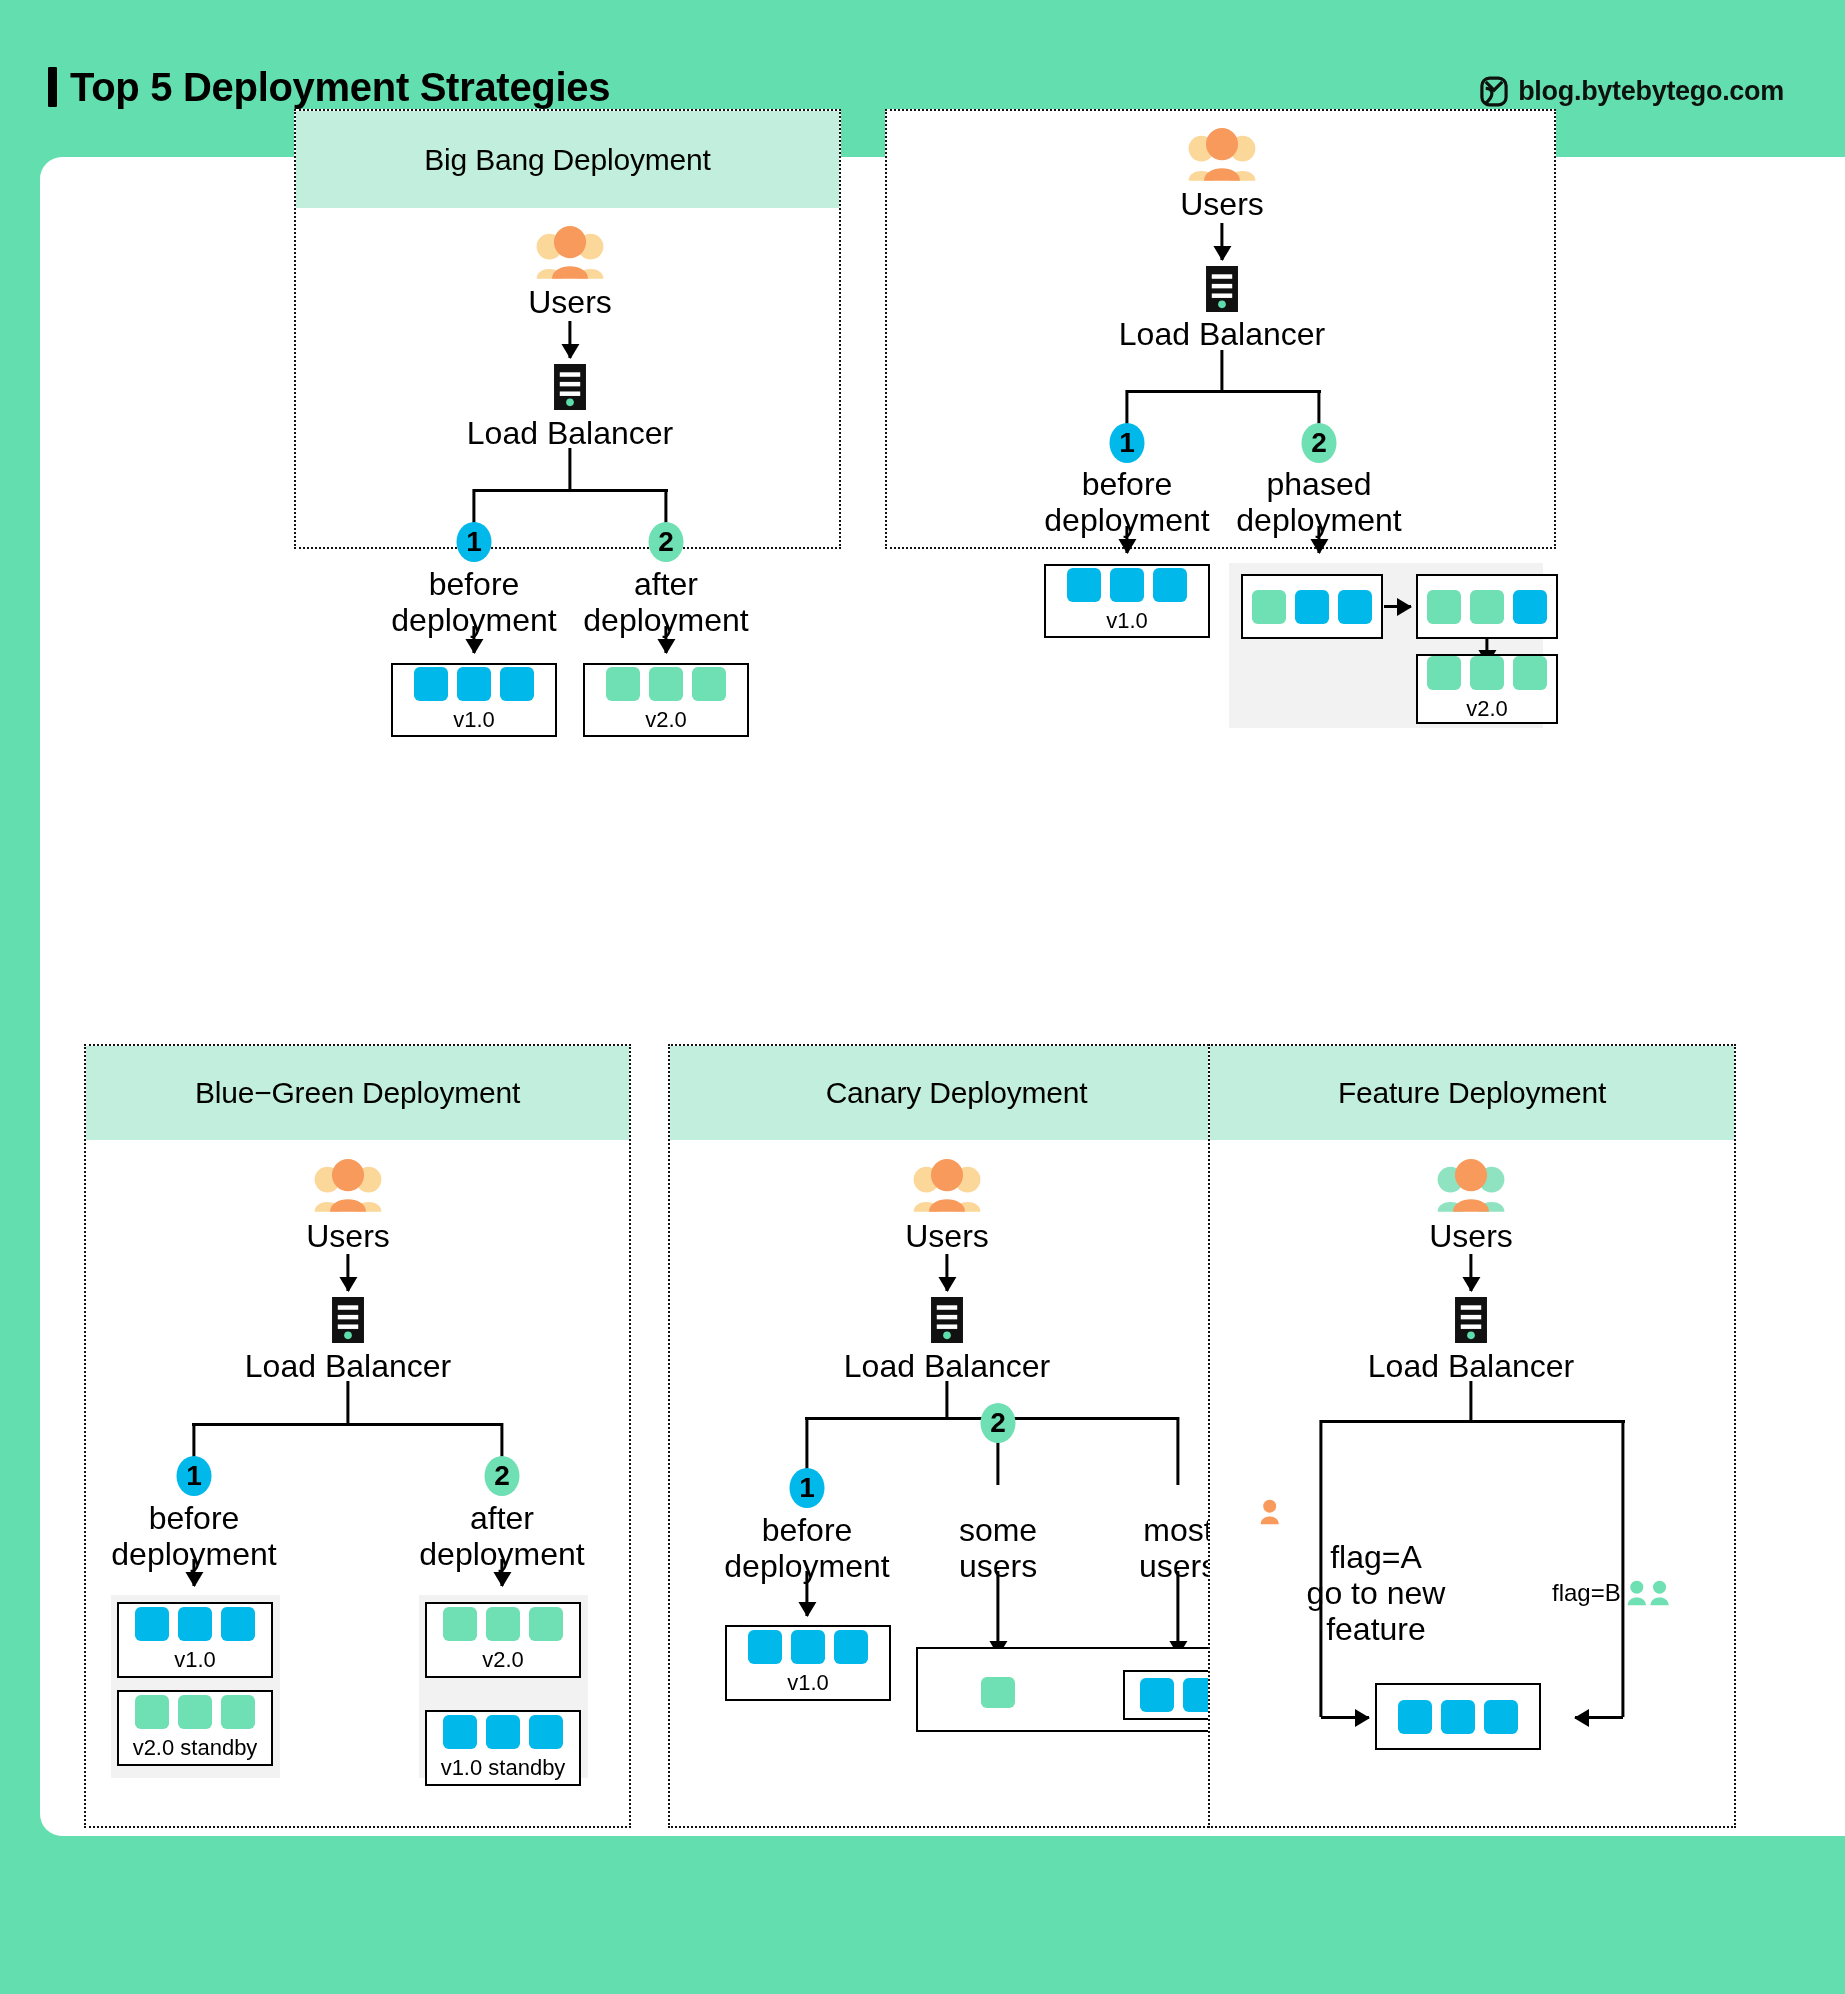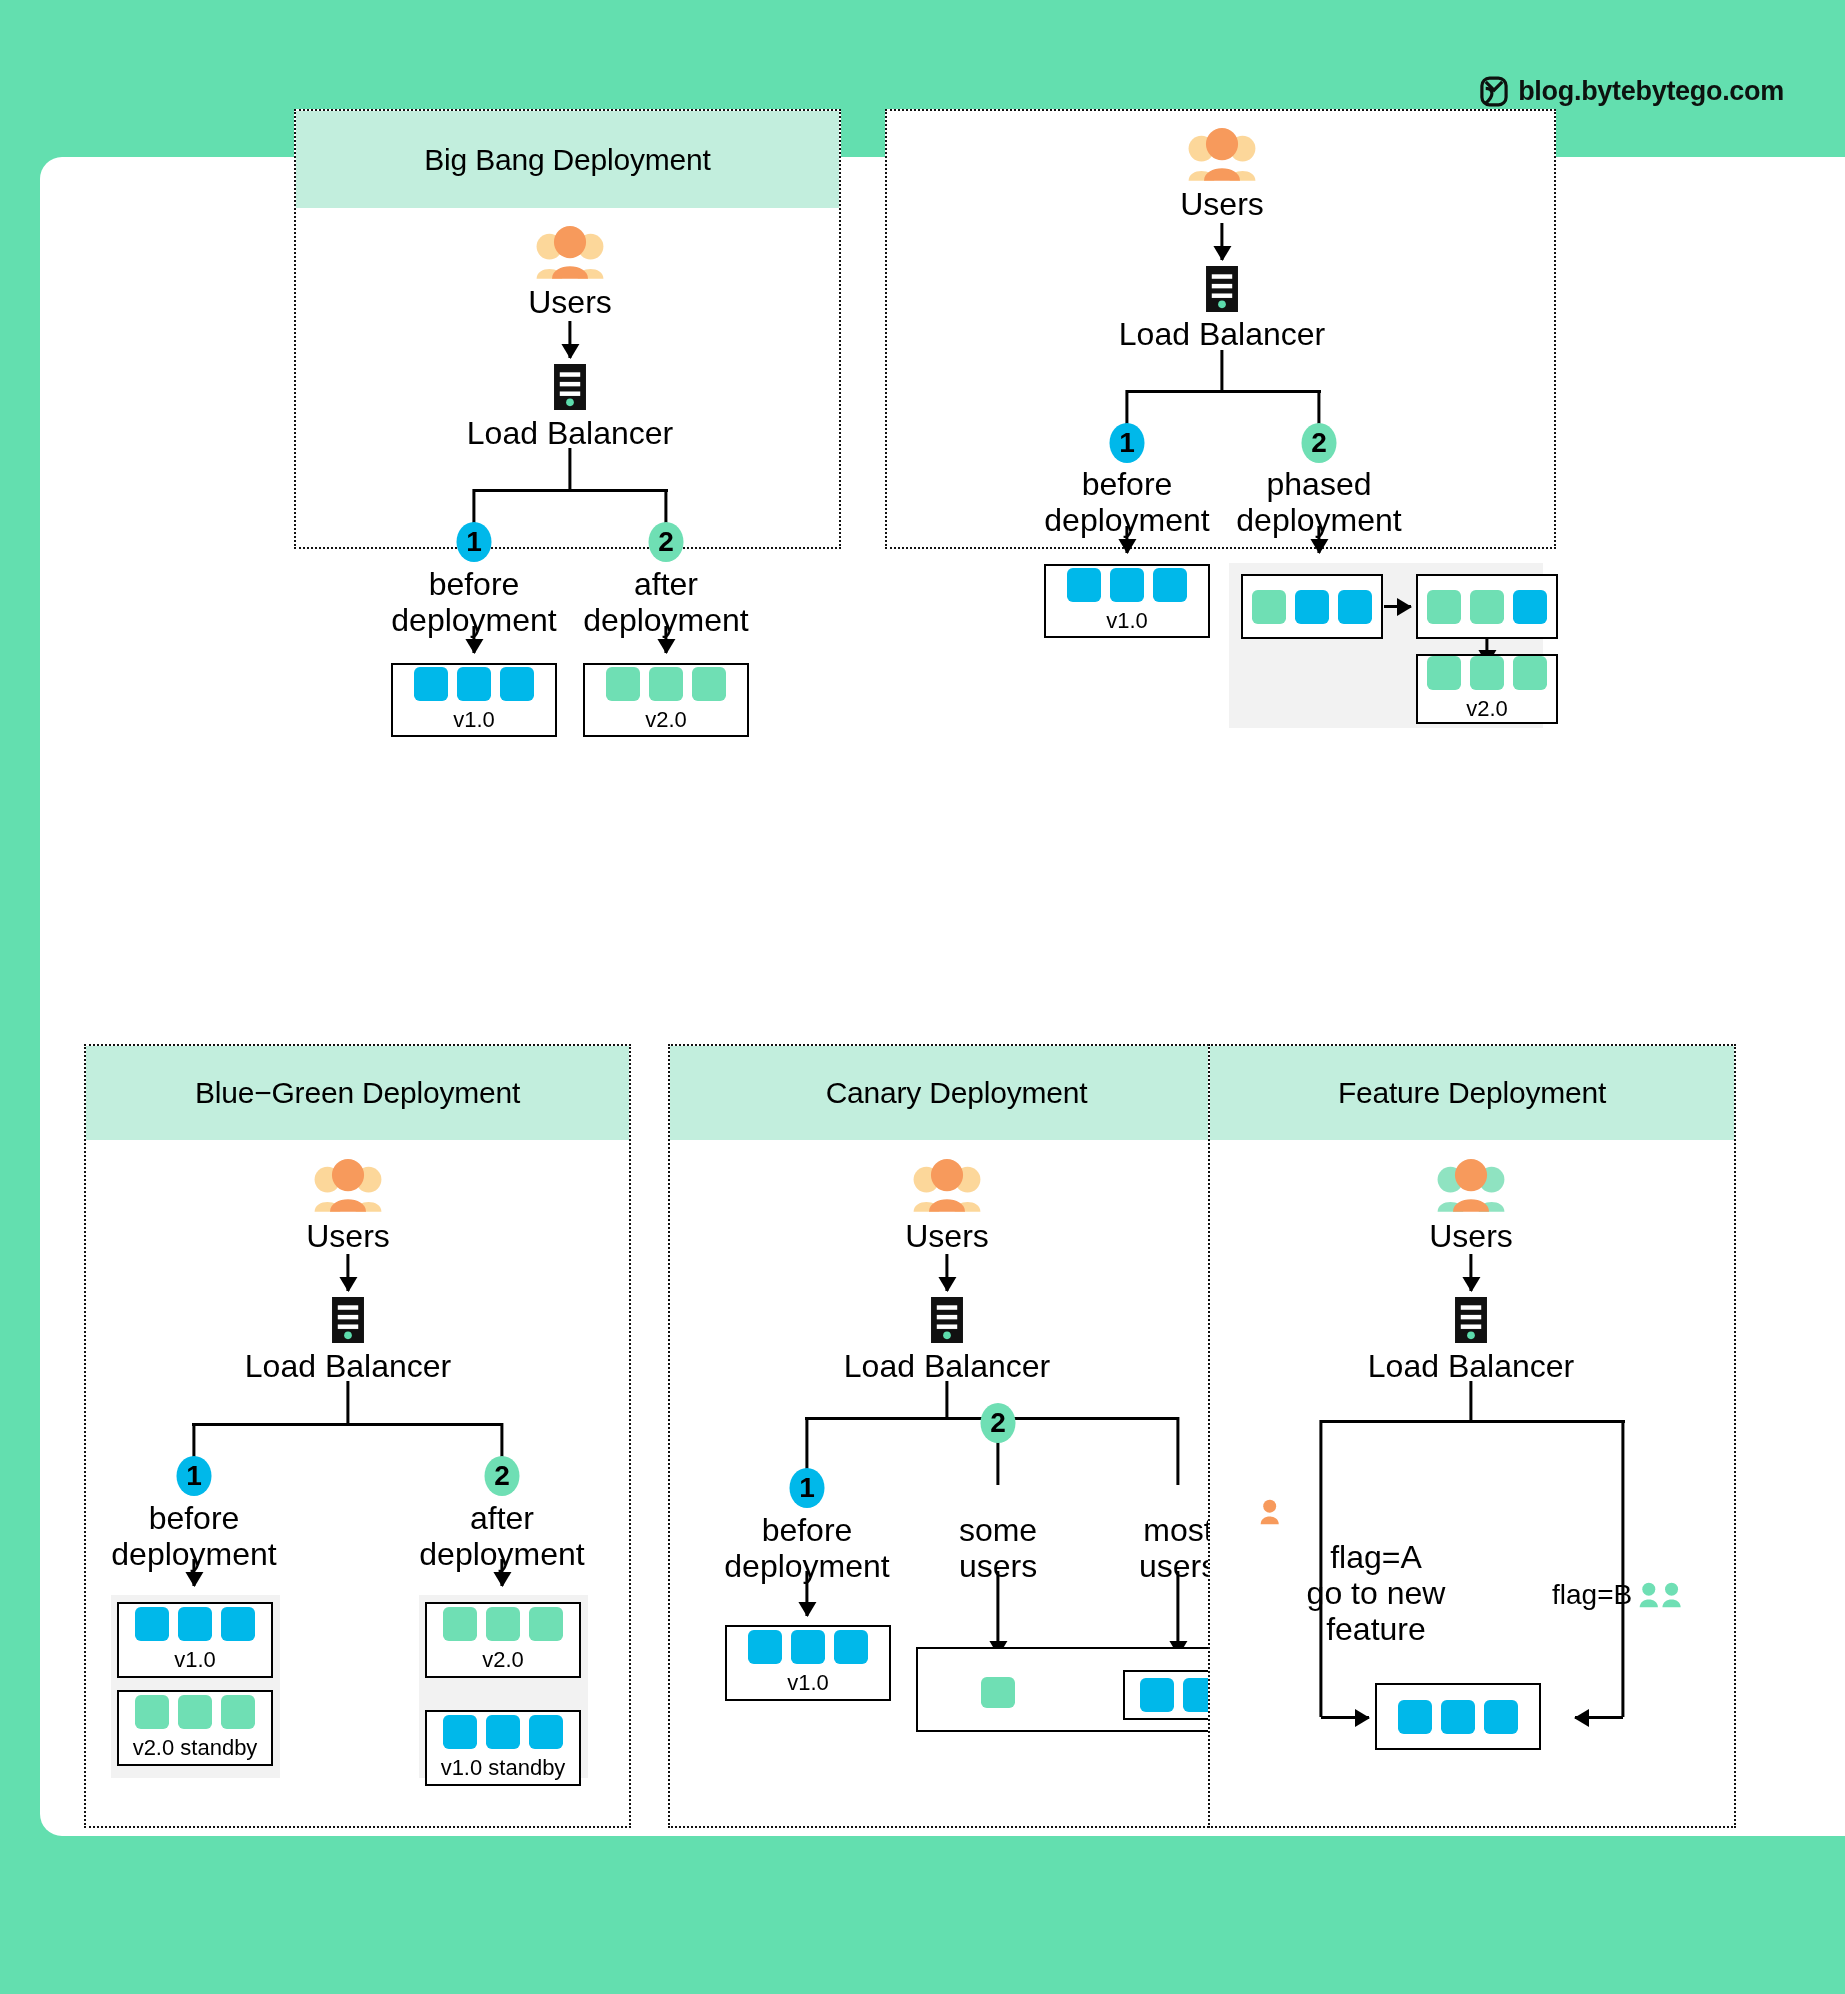--- a/index.html
+++ b/index.html
@@ -125,20 +125,24 @@
   .greyzone { position: absolute; background: #f2f2f2; }
 
   .plain-box { position: absolute; border: 2.6px solid #000; background: #fff; }
 
   .mini-person { position: absolute; }
 </style>
 </head>
 <body>
 
 <div class="header">
+  <div class="title-wrap">
+    <div class="title-bar"></div>
+    <div class="title-text">Top 5 Deployment Strategies</div>
+  </div>
   <div class="brand">
     <svg width="28" height="31" viewBox="0 0 44 48">
       <rect x="3" y="3" width="38" height="42" rx="12" fill="none" stroke="#0d120f" stroke-width="5"></rect>
       <path d="M9 9 L22 22 L35 9" fill="none" stroke="#0d120f" stroke-width="5"></path>
       <path d="M9 19 C22 19, 22 32, 9 42" fill="none" stroke="#0d120f" stroke-width="5"></path>
     </svg>
     <div class="brand-text">blog.bytebytego.com</div>
   </div>
 </div>
 
@@ -471,21 +475,21 @@
       <svg class="mini-person" style="left:50px; top:359px;" width="19.4" height="26" viewBox="0 0 30 40">
         <circle cx="15" cy="11" r="10" fill="#f79a5c"></circle>
         <path d="M1 39 C1 23,29 23,29 39 Z" fill="#f79a5c"></path>
       </svg>
 
       <div class="lbl" style="left:166px; top:400px;">flag=A
 go to new
 feature</div>
 
       <div style="position:absolute; left:342px; top:439px; display:flex; align-items:center; gap:6.5px;">
-        <div style="font-size:28px; color:#000;">flag=B</div>
+        <div style="font-size:24px; color:#000;">flag=B</div>
         <svg width="43" height="26" viewBox="0 0 66 40">
           <circle cx="15" cy="11" r="10" fill="#6fdfb4"></circle>
           <path d="M1 39 C1 23,29 23,29 39 Z" fill="#6fdfb4"></path>
           <circle cx="50" cy="11" r="10" fill="#6fdfb4"></circle>
           <path d="M36 39 C36 23,64 23,64 39 Z" fill="#6fdfb4"></path>
         </svg>
       </div>
 
       <div class="arrow-right" style="left:111px; top:576px; width:48px;"></div>
       <div class="arrow-left" style="left:365px; top:576px; width:48px;"></div>

